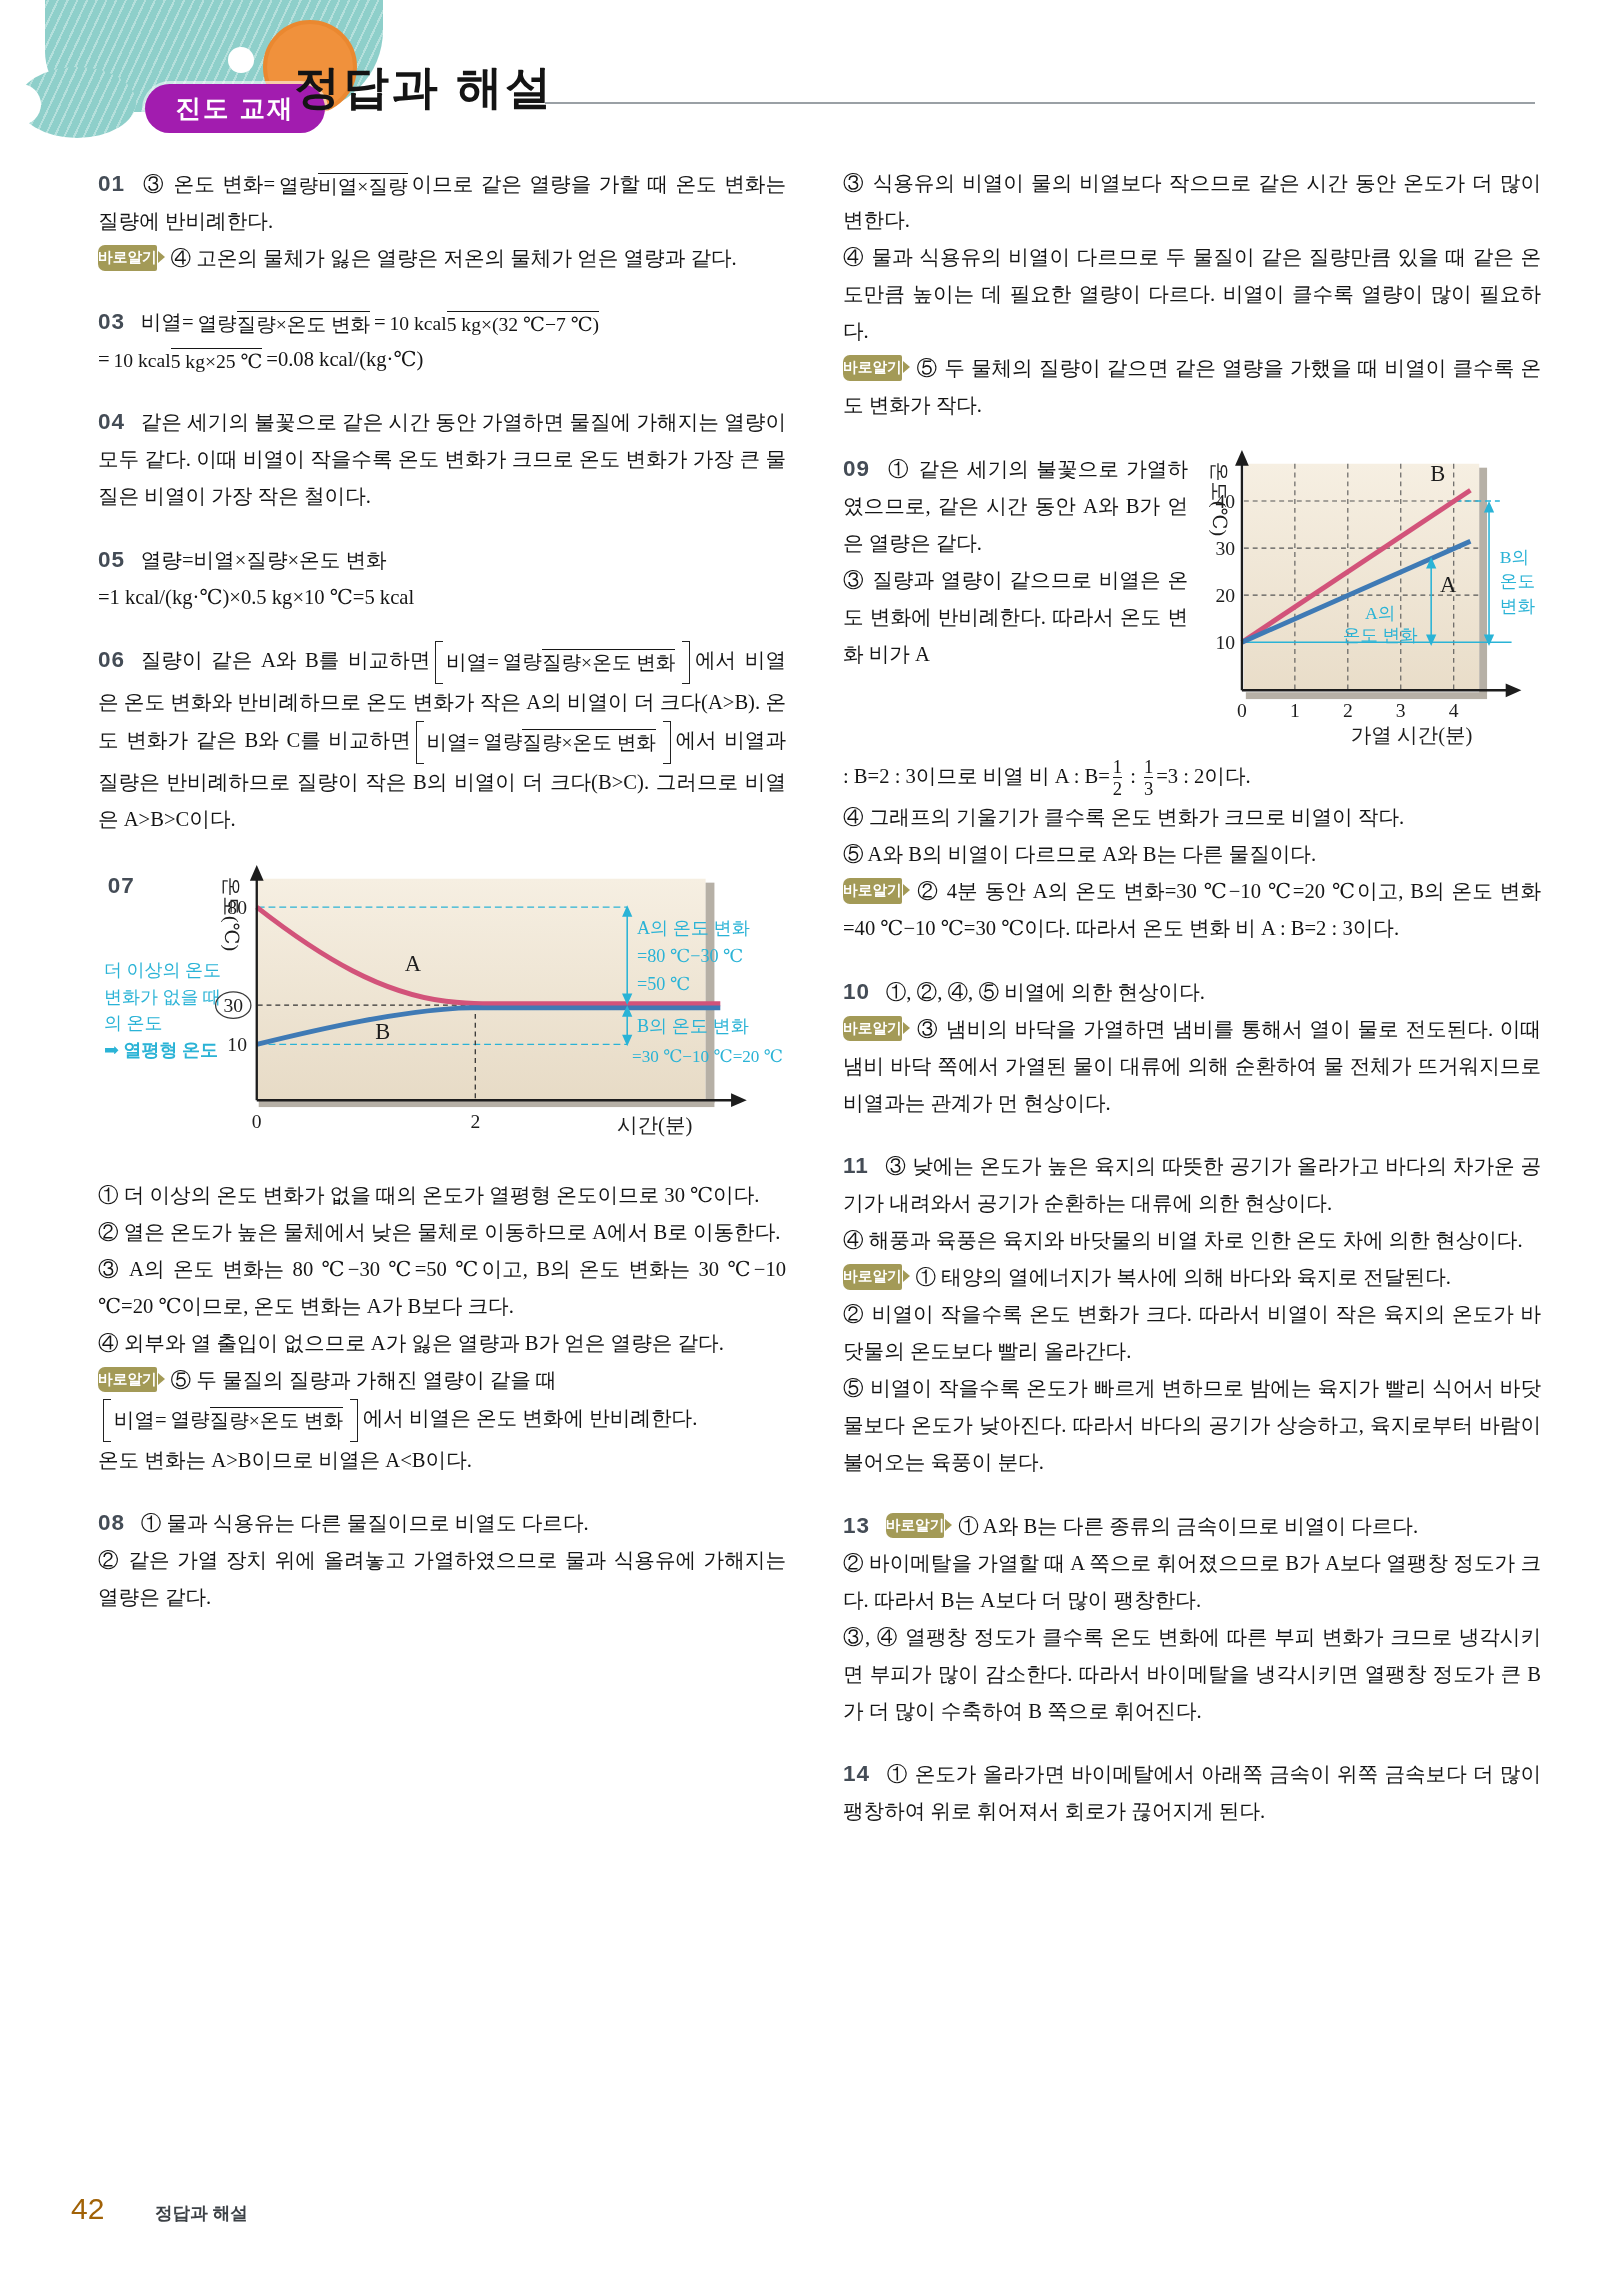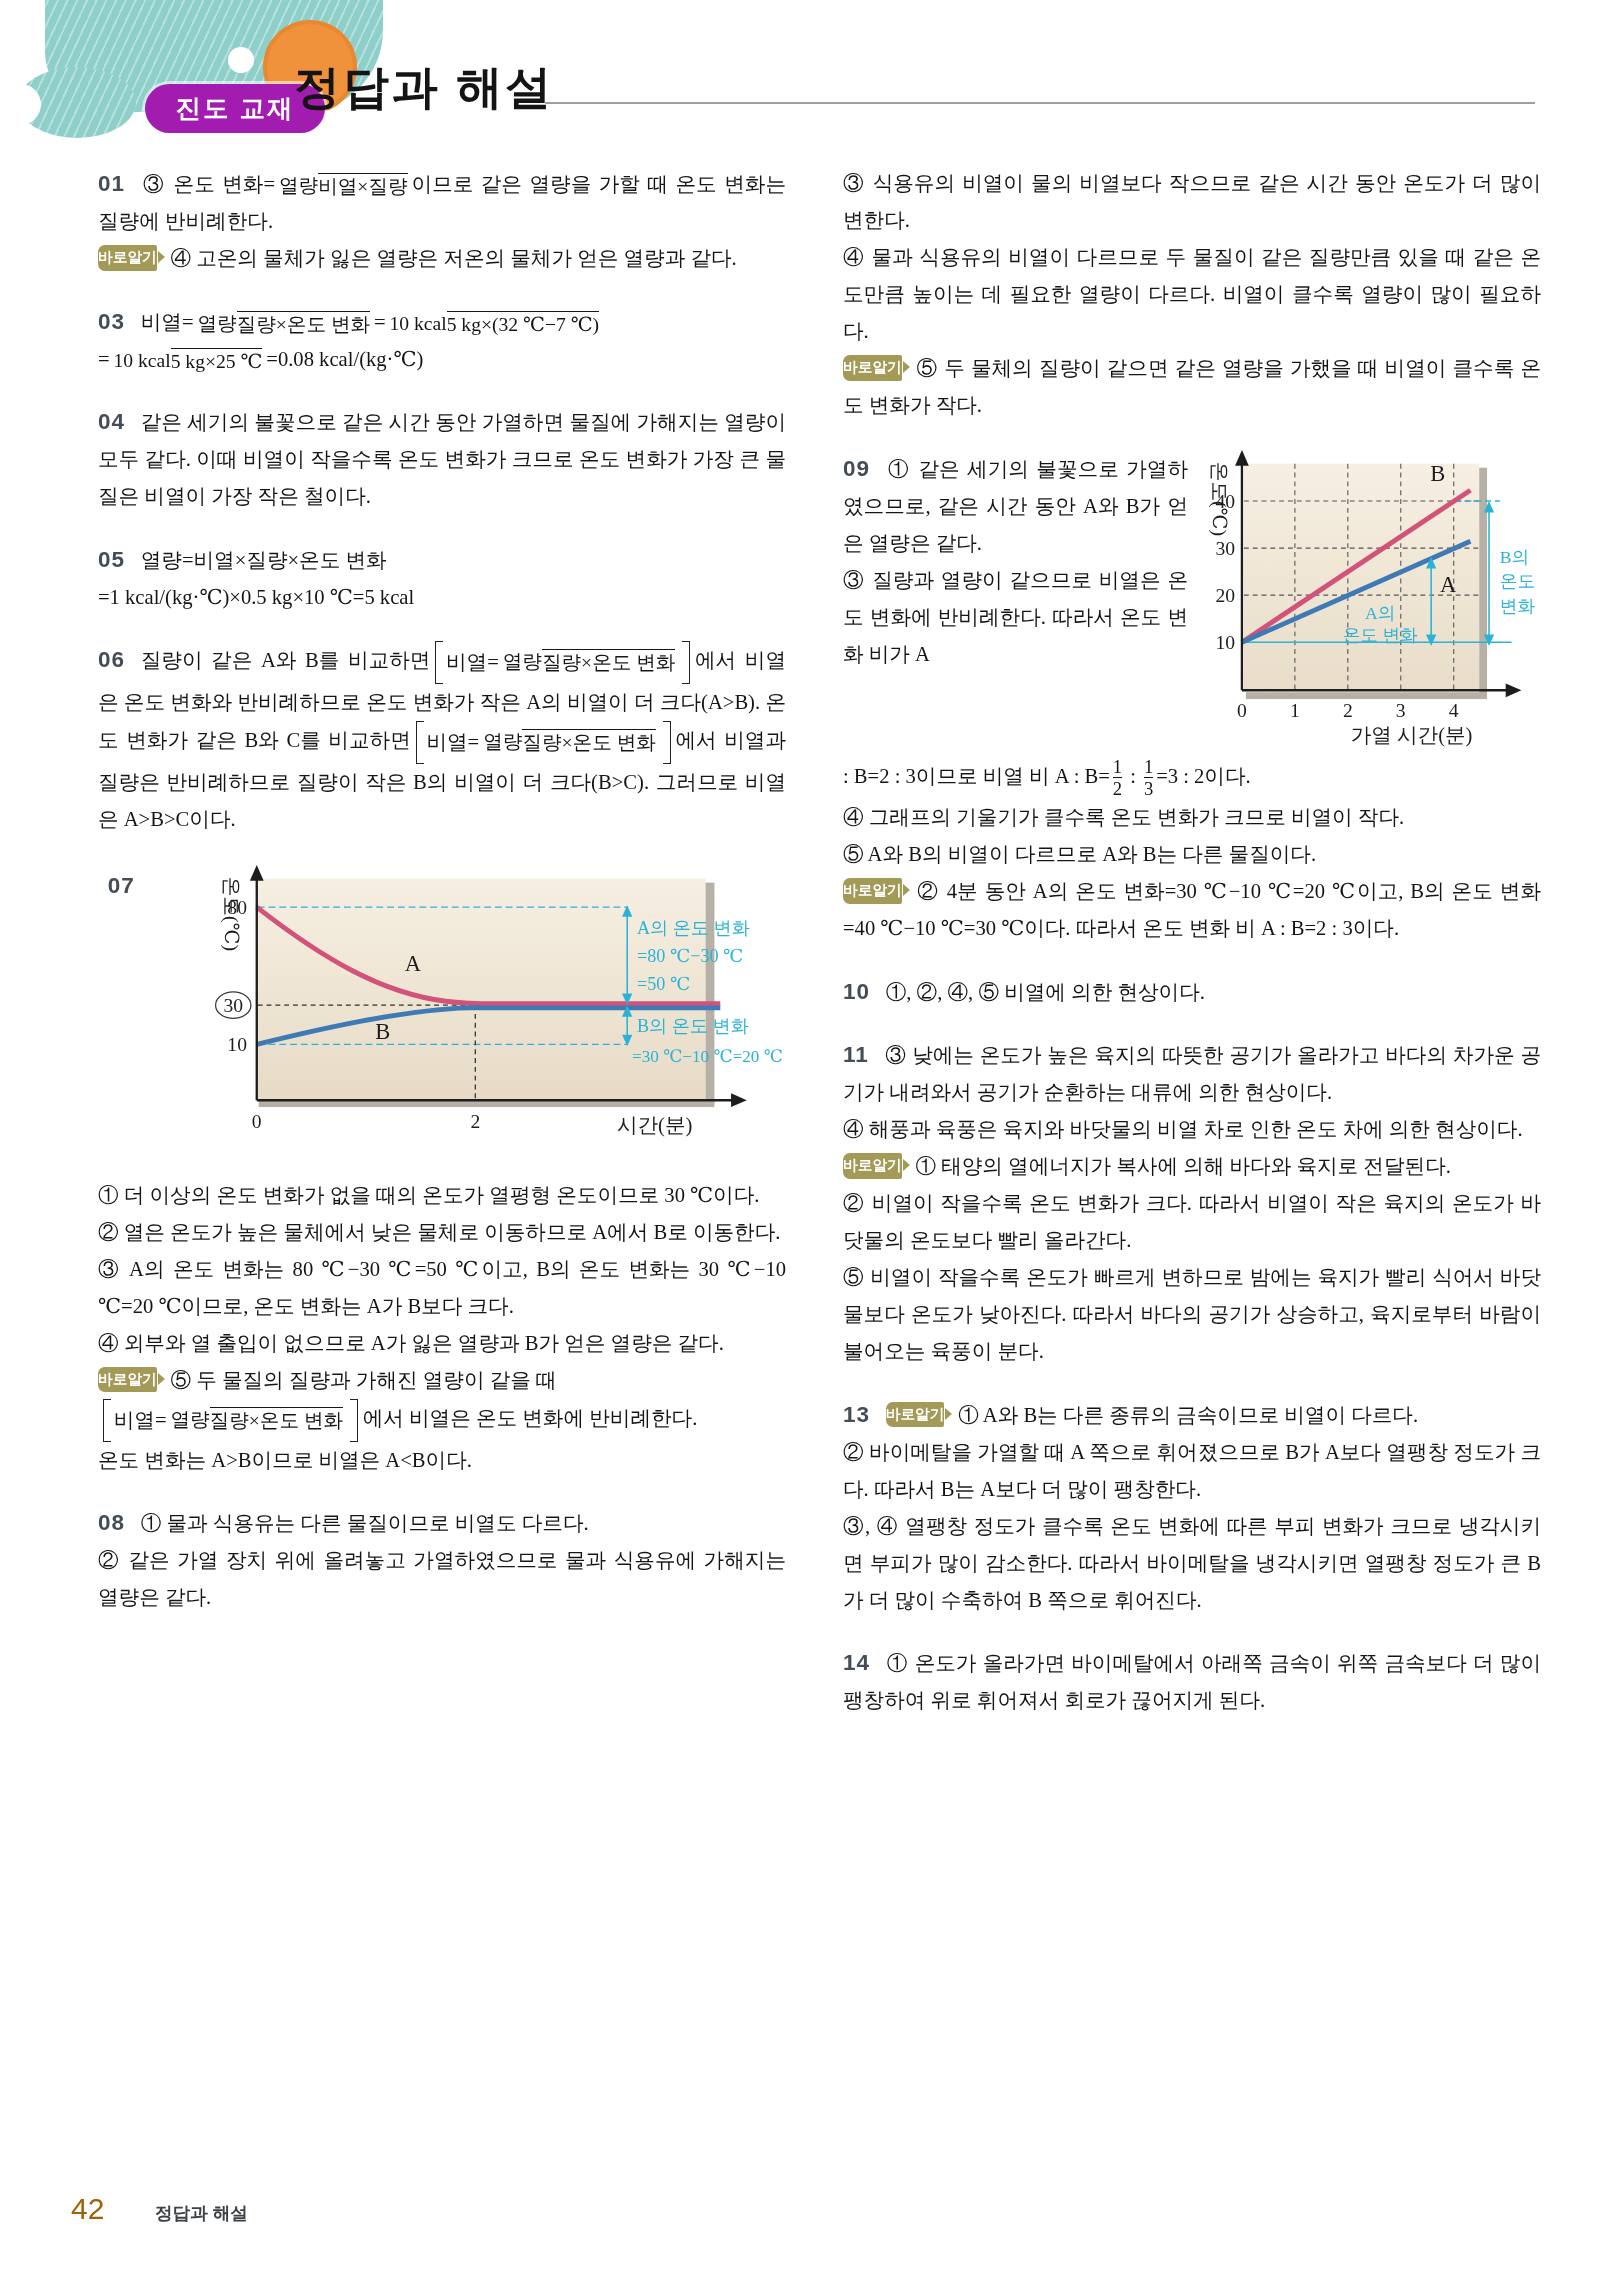--- a/index.html
+++ b/index.html
@@ -133,20 +133,26 @@
           <span class="frac">
             <span class="num">열량</span>
             <span class="den">질량×온도 변화</span>
           </span>
         </span><span>에서 비열과 질량은 반비례하므로 질량이 작은 B의 비열이 더 크다(B&gt;C). 그러므로 비열은 A&gt;B&gt;C이다.</span></p>
   </div>
 
   <div class="q">
     <div class="fig07">
       <span class="qno qno7">07</span>
+      <div class="note">
+        <div>더 이상의 온도</div>
+        <div>변화가 없을 때</div>
+        <div>의 온도</div>
+        <div><span>➡</span> <span class="hot">열평형 온도</span></div>
+      </div>
       <svg width="588" height="299" viewBox="0 0 600 305" style="font-size:21px">
         <defs>
           <linearGradient id="bg7" x1="0" y1="0" x2="0" y2="1">
             <stop offset="0" stop-color="#f6efe2"></stop>
               <stop offset="1" stop-color="#e7dbc6"></stop>
           </linearGradient>
         </defs>
         <g>
           <rect x="62" y="16" width="458" height="226" fill="url(#bg7)"></rect>
           <rect x="520" y="20" width="9" height="225" fill="#b6b0a6"></rect>
@@ -313,20 +319,21 @@
           <span class="num">1</span>
           <span class="den">3</span>
         </span><span>=3 : 2이다.</span></p>
     <p>④ 그래프의 기울기가 클수록 온도 변화가 크므로 비열이 작다.</p>
     <p>⑤ A와 B의 비열이 다르므로 A와 B는 다른 물질이다.</p>
     <p><span class="baro">바로알기</span><span>② 4분 동안 A의 온도 변화=30 ℃−10 ℃=20 ℃이고, B의 온도 변화=40 ℃−10 ℃=30 ℃이다. 따라서 온도 변화 비 A : B=2 : 3이다.</span></p>
   </div>
 
   <div class="q">
     <p><span class="qno">10</span><span>①, ②, ④, ⑤ 비열에 의한 현상이다.</span></p>
+    <p><span class="baro">바로알기</span><span>③ 냄비의 바닥을 가열하면 냄비를 통해서 열이 물로 전도된다. 이때 냄비 바닥 쪽에서 가열된 물이 대류에 의해 순환하여 물 전체가 뜨거워지므로 비열과는 관계가 먼 현상이다.</span></p>
   </div>
 
   <div class="q">
     <p><span class="qno">11</span><span>③ 낮에는 온도가 높은 육지의 따뜻한 공기가 올라가고 바다의 차가운 공기가 내려와서 공기가 순환하는 대류에 의한 현상이다.</span></p>
     <p>④ 해풍과 육풍은 육지와 바닷물의 비열 차로 인한 온도 차에 의한 현상이다.</p>
     <p><span class="baro">바로알기</span><span>① 태양의 열에너지가 복사에 의해 바다와 육지로 전달된다.</span></p>
     <p>② 비열이 작을수록 온도 변화가 크다. 따라서 비열이 작은 육지의 온도가 바닷물의 온도보다 빨리 올라간다.</p>
     <p>⑤ 비열이 작을수록 온도가 빠르게 변하므로 밤에는 육지가 빨리 식어서 바닷물보다 온도가 낮아진다. 따라서 바다의 공기가 상승하고, 육지로부터 바람이 불어오는 육풍이 분다.</p>
   </div>
 

